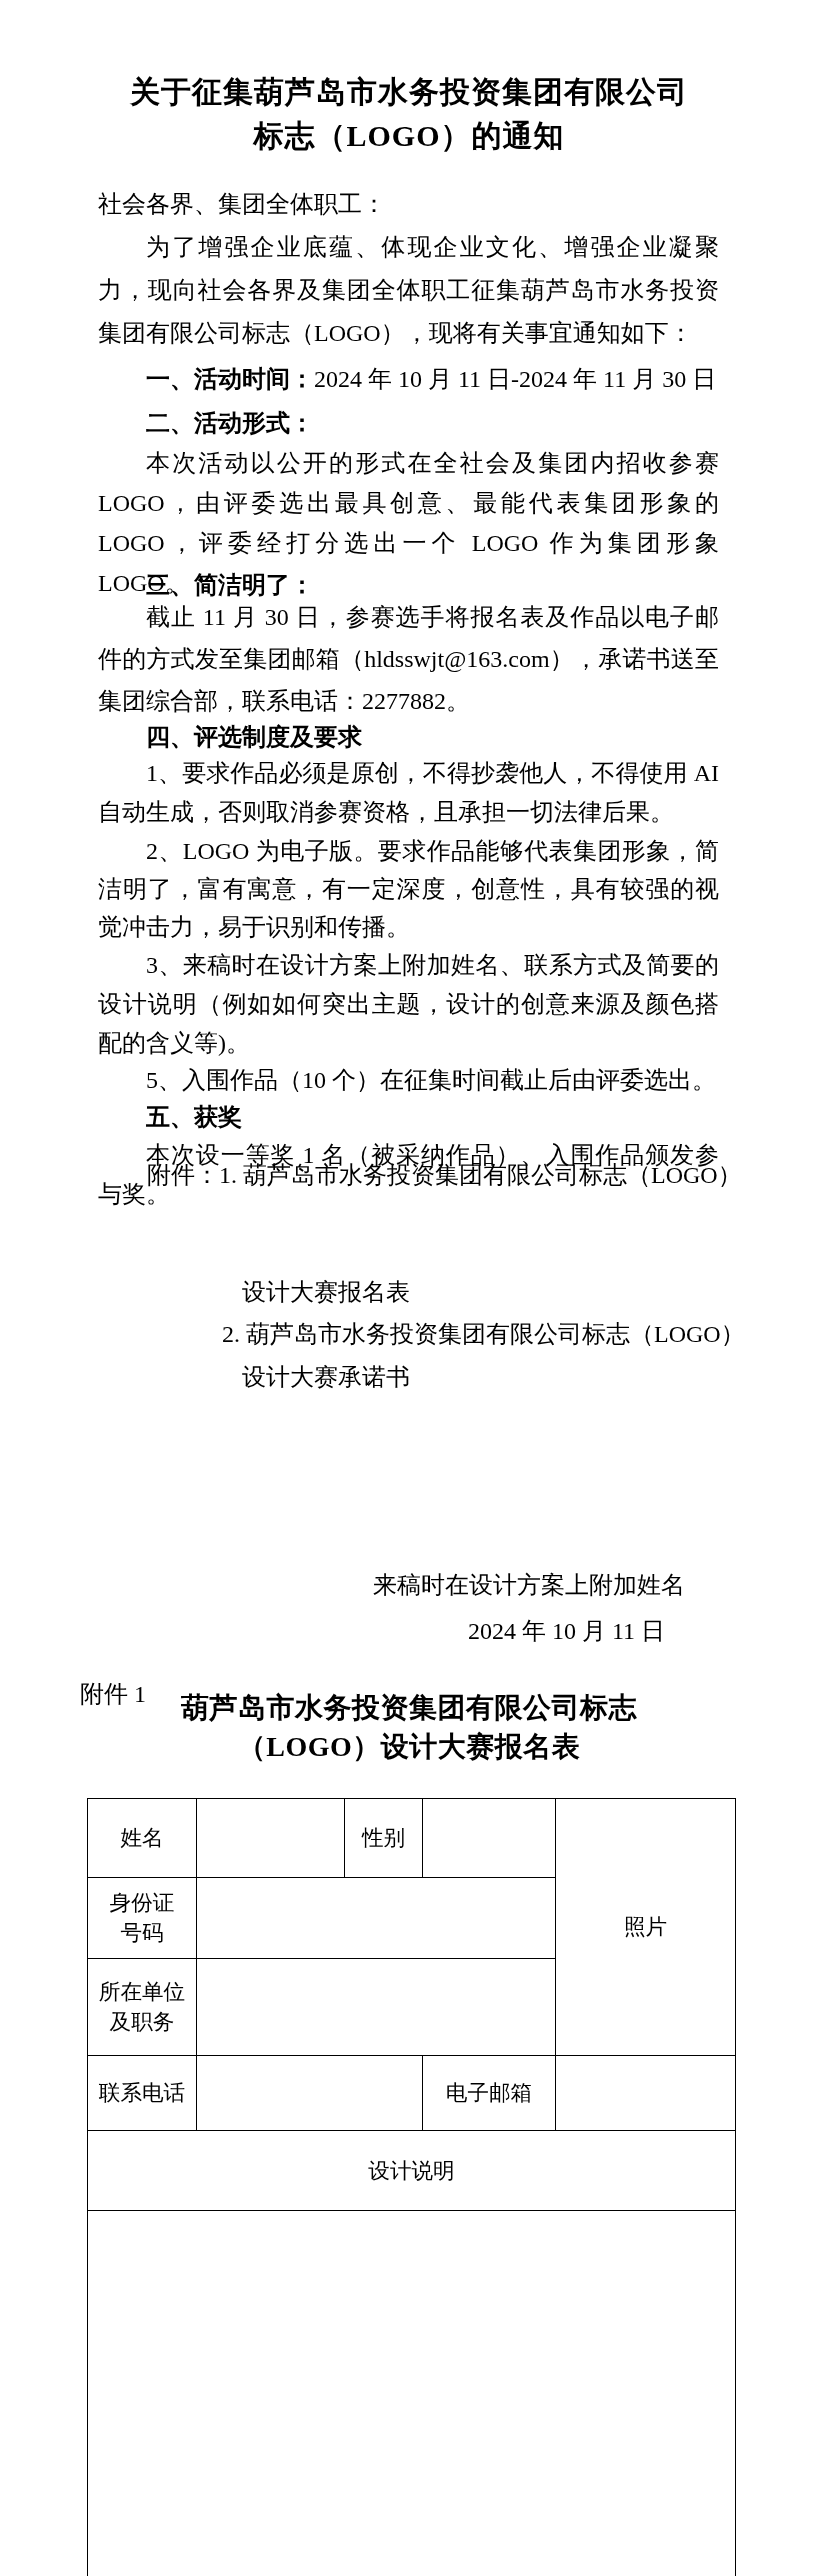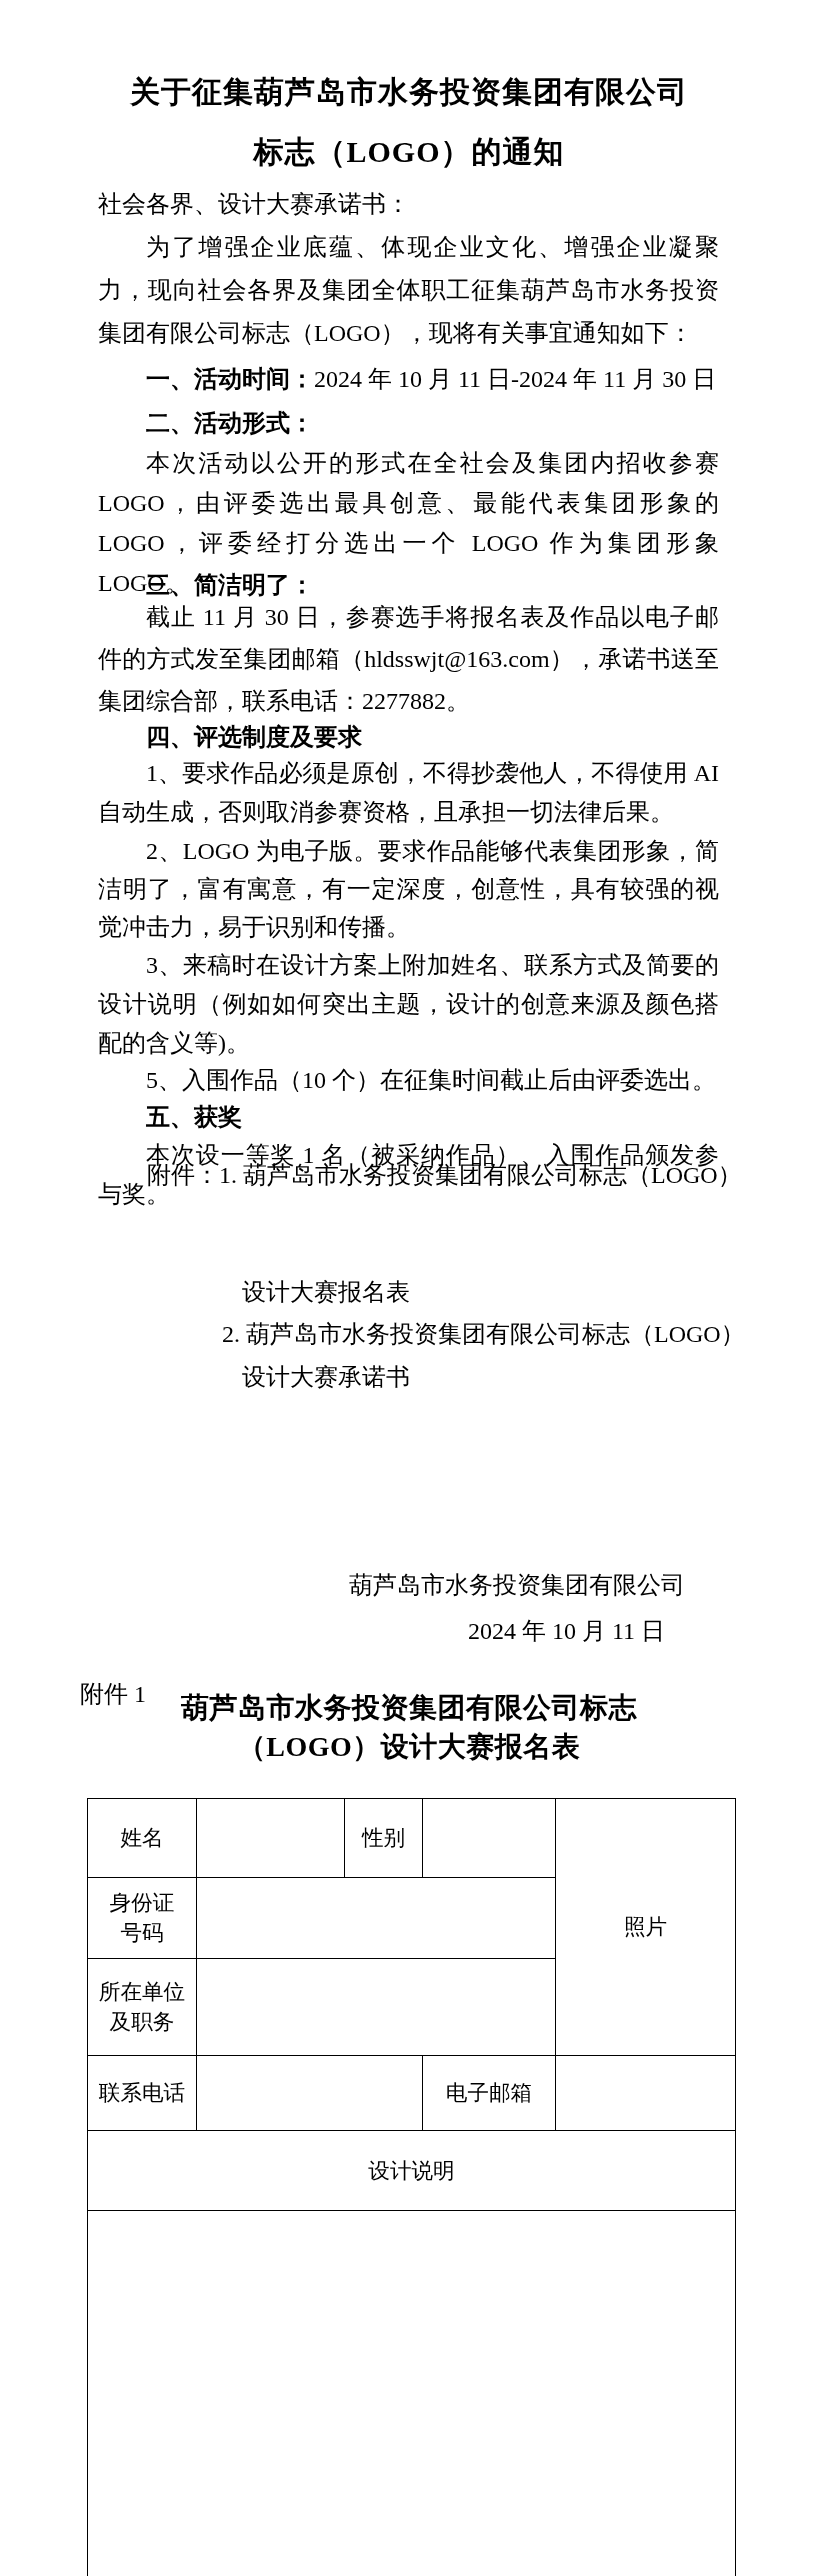--- a/index.html
+++ b/index.html
@@ -53,23 +53,23 @@
     padding:0;
   }
   .blank-cell{background:#fff;}
 </style>
 </head>
 <body>
 
 <div class="page">
 
   <div class="abs doc-title" style="top:72px;">关于征集葫芦岛市水务投资集团有限公司</div>
-  <div class="abs doc-title" style="top:132px;">标志（LOGO）的通知</div>
+  <div class="abs doc-title" style="top:116px;">标志（LOGO）的通知</div>
 
-  <div class="abs body-block" style="top:184px;">社会各界、设计大赛承诺书：</div>
+  <div class="abs body-block" style="top:184px;">社会各界、集团全体职工：</div>
 
   <div class="abs body-block indent" style="top:226px;line-height:43px;">为了增强企业底蕴、体现企业文化、增强企业凝聚力，现向社会各界及集团全体职工征集葫芦岛市水务投资集团有限公司标志（LOGO），现将有关事宜通知如下：</div>
 
   <div class="abs body-block indent" style="top:358px;"><span class="hd">一、活动时间：</span><span>2024 年 10 月 11 日-2024 年 11 月 30 日</span></div>
 
   <div class="abs body-block indent hd" style="top:402px;">二、活动形式：</div>
   <div class="abs body-block indent" style="top:443px;line-height:40px;">本次活动以公开的形式在全社会及集团内招收参赛 LOGO，由评委选出最具创意、最能代表集团形象的 LOGO，评委经打分选出一个 LOGO 作为集团形象 LOGO。</div>
 
   <div class="abs body-block indent hd" style="top:564px;">三、简洁明了：</div>
   <div class="abs body-block indent" style="top:596px;line-height:42px;">截止 11 月 30 日，参赛选手将报名表及作品以电子邮件的方式发至集团邮箱（hldsswjt@163.com），承诺书送至集团综合部，联系电话：2277882。</div>
@@ -81,21 +81,21 @@
   <div class="abs body-block indent" style="top:1061px;line-height:39px;">5、入围作品（10 个）在征集时间截止后由评委选出。</div>
 
   <div class="abs body-block indent hd" style="top:1096px;">五、获奖</div>
   <div class="abs body-block indent" style="top:1136px;line-height:39px;">本次设一等奖 1 名（被采纳作品）、入围作品颁发参与奖。</div>
 
   <div class="abs att-line" style="left:147px;top:1160px;text-align:center;">附件：1. 葫芦岛市水务投资集团有限公司标志（LOGO）</div>
   <div class="abs att-line" style="left:242px;top:1277px;">设计大赛报名表</div>
   <div class="abs att-line" style="left:222px;top:1319px;">2. 葫芦岛市水务投资集团有限公司标志（LOGO）</div>
   <div class="abs att-line" style="left:242px;top:1362px;">设计大赛承诺书</div>
 
-  <div class="abs right-line" style="left:98px;top:1570px;width:587px;">葫芦岛市水务投资集团有限公司</div>
+  <div class="abs right-line" style="left:98px;top:1570px;width:587px;">来稿时在设计方案上附加姓名</div>
   <div class="abs right-line" style="left:98px;top:1616px;width:567px;">2024 年 10 月 11 日</div>
 
   <div class="abs att-line" style="left:80px;top:1655px;margin-top:24px;">附件 1</div>
   <div class="abs sub-title" style="top:1689px;">葫芦岛市水务投资集团有限公司标志</div>
   <div class="abs sub-title" style="top:1728px;">（LOGO）设计大赛报名表</div>
 
   <div class="abs" style="left:87px;top:1798px;">
     <table class="form">
       <colgroup>
         <col style="width:109px">

